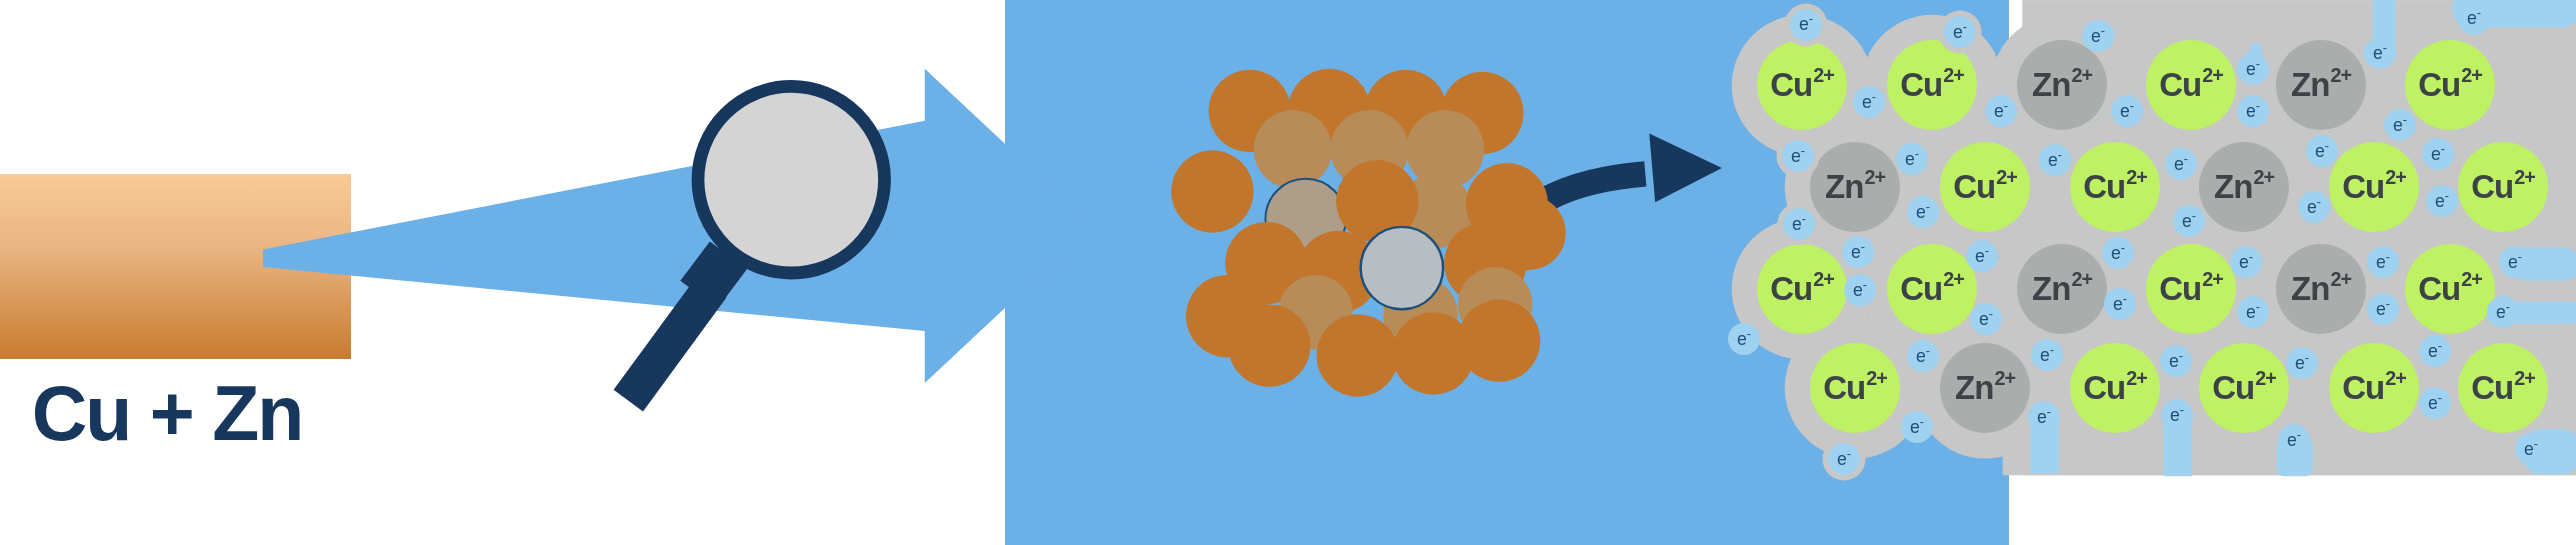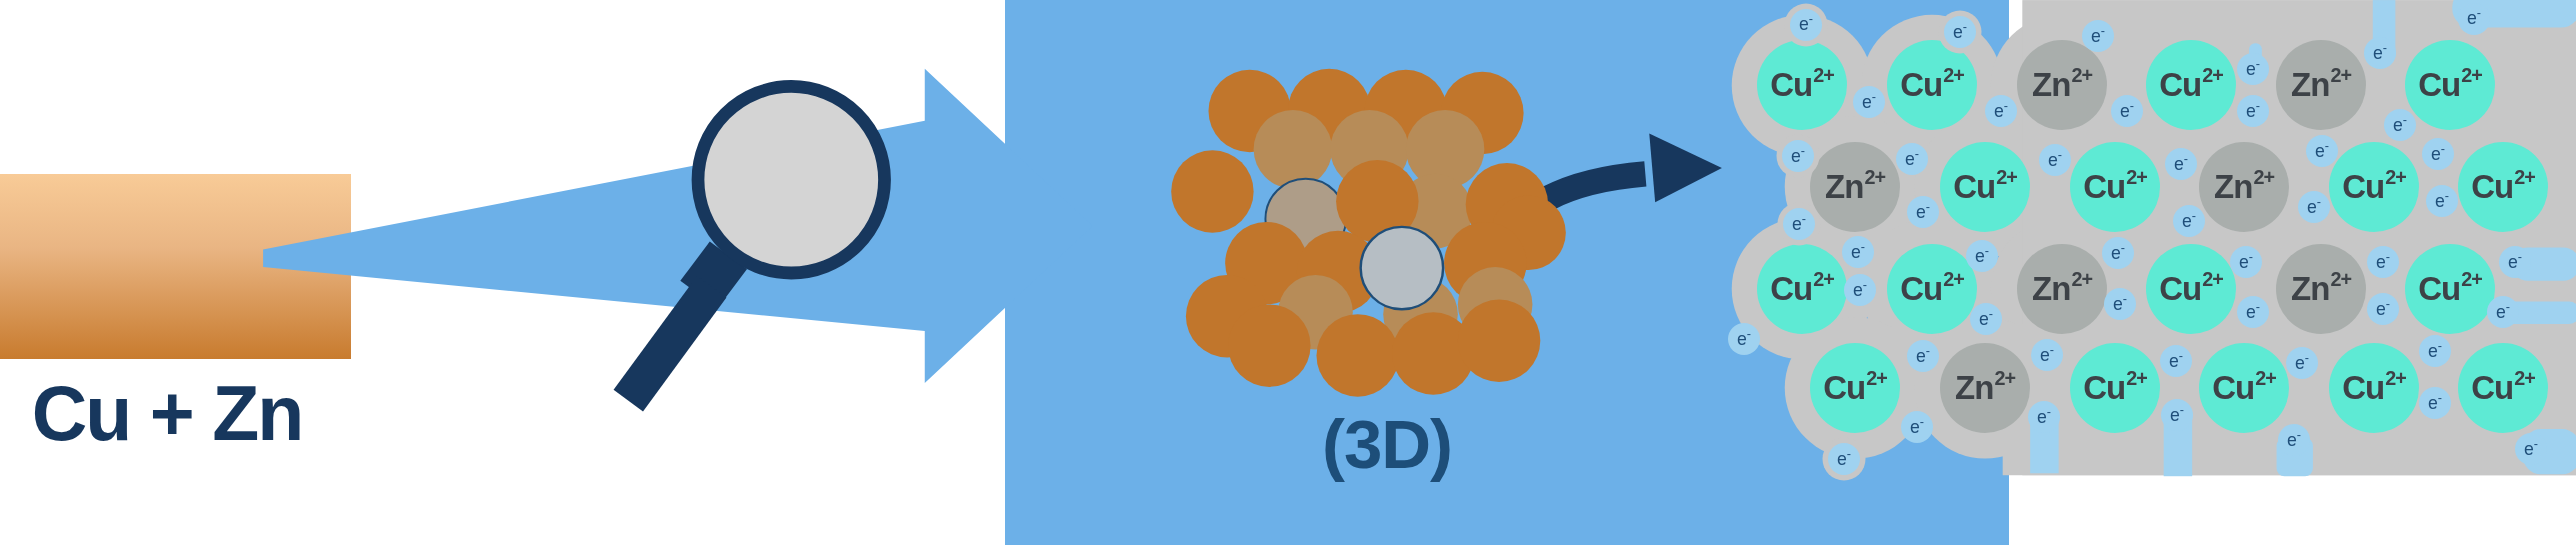--- a/index.html
+++ b/index.html
@@ -18,21 +18,21 @@
 
   #threeD-label{left:1387px;top:444px;transform:translate(-50%,-50%);
     color:#1d4e79;font-weight:bold;font-size:69px;letter-spacing:-1px;white-space:nowrap;}
 
   #ion-layer,#electron-layer{left:0;top:0;width:2576px;height:546px;pointer-events:none;}
 
   .ion{position:absolute;width:90px;height:90px;border-radius:50%;
     display:flex;align-items:center;justify-content:center;
     transform:translate(-50%,-50%);font-weight:bold;font-size:33px;
     color:#3d4247;letter-spacing:-1px;white-space:nowrap;}
-  .ion.cu{background:#5eead4;}
+  .ion.cu{background:#bef264;}
   .ion.zn{background:#a9aeac;}
   .ion sup{font-size:0.60em;line-height:0;position:relative;top:-0.5em;margin-left:1px;}
 
   .collar{position:absolute;width:43px;height:43px;border-radius:50%;
     background:#c7c7c7;transform:translate(-50%,-50%);}
   .electron{position:absolute;width:32px;height:32px;border-radius:50%;
     background:#9fd2f0;display:flex;align-items:center;justify-content:center;
     transform:translate(-50%,-50%);font-size:17.7px;color:#1f4e79;white-space:nowrap;}
   .electron sup{font-size:0.72em;line-height:0;position:relative;top:-0.42em;}
 </style>
@@ -133,21 +133,20 @@
       <rect x="2291" y="44" width="13" height="30" rx="6"></rect>
       <rect x="2558" y="252" width="70" height="34" rx="17"></rect>
       <rect x="2546" y="307" width="82" height="23" rx="11"></rect>
       <rect x="2570" y="437" width="58" height="46" rx="18"></rect>
       <rect x="2068" y="422" width="29" height="60"></rect>
       <rect x="2204" y="421" width="29" height="64"></rect>
       <rect x="2319" y="446" width="37" height="39" rx="8"></rect>
     </g>
   </svg>
 
-  <div class="abs" id="threeD-label">(3D)</div>
 
   <div class="abs" id="ion-layer">
       <div class="ion cu" style="left: 1802px; top: 85px;">
         <span>Cu</span>
         <sup>2+</sup>
       </div>
       <div class="ion cu" style="left: 1932px; top: 85px;">
         <span>Cu</span>
         <sup>2+</sup>
       </div>

